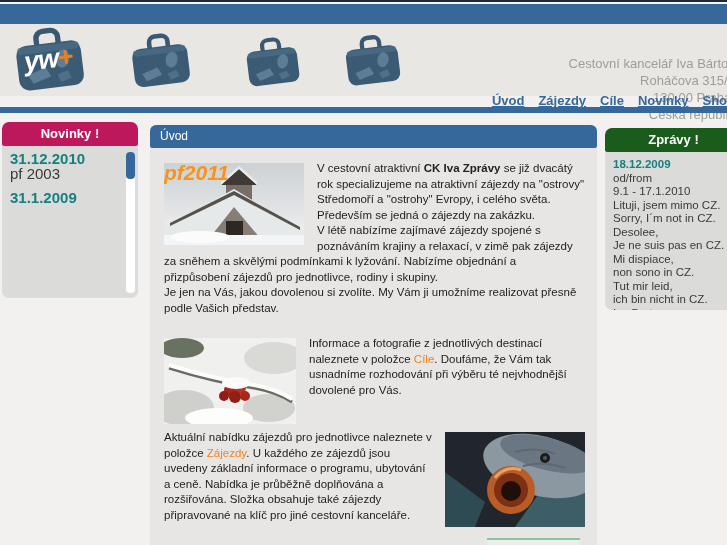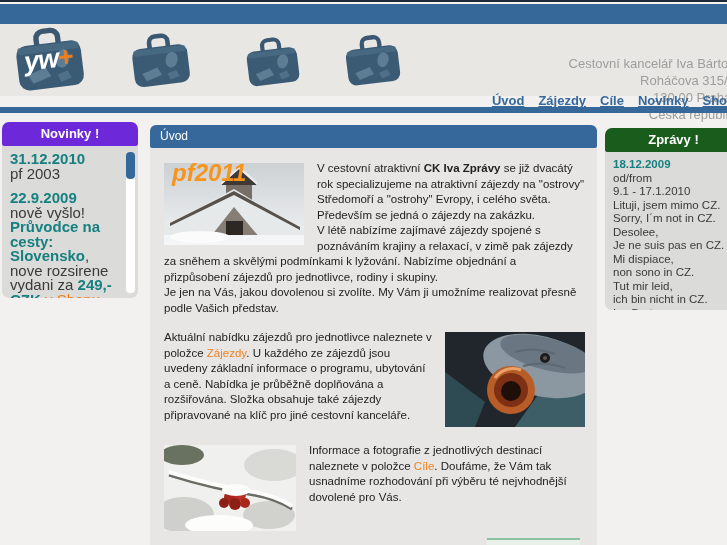--- a/index.html
+++ b/index.html
@@ -28,21 +28,21 @@
   
   .nav{position:absolute;right:-8px;top:91px;white-space:nowrap;z-index:3}
   .nav-link{color:#36689c;font-weight:bold;font-size:13px;text-decoration:underline;margin-left:14px;cursor:pointer}
   .rule{position:absolute;left:0;top:107px;width:727px;height:6px;background:#36689a;z-index:2}
   
   .boxhead{
     height:24px;line-height:24px;text-align:center;color:#fff;font-weight:bold;font-size:13px;
     border-radius:7px 7px 2px 2px;
   }
   .novinky{position:absolute;left:2px;top:122px;width:136px}
-  .novinky .boxhead{background:#6d28d9}
+  .novinky .boxhead{background:#be185d}
   .novinky-body{
     position:relative;background:#dbdbd9;border-radius:0 0 7px 7px;height:152px;overflow:hidden;
     padding:6px 20px 0 8px;box-sizing:border-box;font-size:15px;line-height:14.5px;color:#3a3a3a;
   }
   .news-item{margin-bottom:10px}
   .news-date{color:#168080;font-weight:bold}
   .scrolltrack{position:absolute;right:3px;top:4px;bottom:5px;width:9px;background:#fff;border-radius:4px}
   .scrollthumb{position:absolute;left:0;top:0;width:9px;height:27px;background:#34679a;border-radius:4px}
   
   .main{position:absolute;left:150px;top:125px;width:447px}
@@ -56,22 +56,22 @@
   }
   .parts{white-space:pre-line}
   .t-bold{font-weight:bold}
   .t-teal{color:#168080;font-weight:bold}
   .t-orange{color:#ef7d1e}
   .t-link{color:#f08222;cursor:pointer}
   .img-frame{position:relative;overflow:hidden}
   .float-l{float:left;margin:2px 13px 6px 0}
   .float-r{float:right;margin:2px 0 6px 13px}
   .pf-label{
-    position:absolute;left:8px;top:2px;color:#f7941d;font-weight:bold;font-style:italic;
-    font-size:24px;letter-spacing:0;
+    position:absolute;left:0;top:2px;color:#f7941d;font-weight:bold;font-style:italic;
+    font-size:21px;letter-spacing:0;
   }
   .para{margin:0 0 14px 0}
   .para.clear{clear:both;padding-top:6px}
   
   .zpravy{position:absolute;left:605px;top:128px;width:137px}
   .zpravy .boxhead{background:#1a5c1b}
   .zpravy-body{
     background:#dbdbd9;border-radius:0 0 7px 7px;height:158px;overflow:hidden;
     padding:6px 8px 0 8px;box-sizing:border-box;font-size:11.5px;line-height:13.5px;color:#3a3a3a;
   }
@@ -142,24 +142,20 @@
 <div class="rule"></div>
 
 <div class="novinky">
   <div class="boxhead">Novinky !</div>
   <div class="novinky-body">
       <div class="news-item">
         <div class="news-date">31.12.2010</div>
         <div><span>pf 2003</span></div>
       </div>
       <div class="news-item">
-        <div class="news-date">22.9.2009</div>
-        <div><span>nově vyšlo! </span><span class="t-teal">Průvodce na cesty: Slovensko</span><span>, nove rozsirene vydani za </span><span class="t-teal">249,-CZK</span><span> </span><span class="t-orange">v Shopu</span></div>
-      </div>
-      <div class="news-item">
         <div class="news-date">31.1.2009</div>
       </div>
     </div>
   <div class="scrolltrack" style="top:30px">
     <div class="scrollthumb"></div>
   </div>
 </div>
 
 <div class="main">
   <div class="main-head">Úvod</div>
@@ -186,41 +182,20 @@
           <ellipse cx="36" cy="74" rx="30" ry="6" fill="#fbfbfc"></ellipse>
         </svg>
         <span class="pf-label">pf2011</span>
       </span>
       <span class="parts"><span>V cestovní atraktivní </span><span class="t-bold">CK Iva Zprávy</span><span> se již dvacátý rok specializujeme na atraktivní zájezdy na "ostrovy" Středomoří a "ostrohy" Evropy, i celého světa.
 Především se jedná o zájezdy na zakázku.
 V létě nabízíme zajímavé zájezdy spojené s poznáváním krajiny a relaxací, v zimě pak zájezdy za sněhem a skvělými podmínkami k lyžování. Nabízíme objednání a přizpůsobení zájezdů pro jednotlivce, rodiny i skupiny.
 Je jen na Vás, jakou dovolenou si zvolíte. My Vám ji umožníme realizovat přesně podle Vašich představ.</span></span>
     </div>
 
-    <div class="para" style="clear:left">
-      <span class="img-frame float-r" style="width:140px;height:95px">
-        <svg width="140" height="95" viewBox="0 0 140 95">
-          <rect width="140" height="95" fill="#20262b"></rect>
-          <polygon points="0,40 40,70 30,95 0,95" fill="#2e4a52"></polygon>
-          <polygon points="95,60 140,45 140,95 70,95" fill="#3d5e66"></polygon>
-          <ellipse cx="95" cy="34" rx="58" ry="30" fill="#8b97a1" transform="rotate(14 95 34)"></ellipse>
-          <ellipse cx="102" cy="22" rx="48" ry="16" fill="#6a7681" transform="rotate(14 102 22)"></ellipse>
-          <path d="M70,20 q18,-6 40,2" stroke="#5d6872" stroke-width="2" fill="none"></path>
-          <path d="M78,34 q20,-6 42,2" stroke="#5d6872" stroke-width="2" fill="none"></path>
-          <circle cx="100" cy="26" r="5" fill="#1c1c1c"></circle>
-          <circle cx="100" cy="26" r="2" fill="#555"></circle>
-          <circle cx="66" cy="58" r="24" fill="#b85c28"></circle>
-          <circle cx="66" cy="58" r="17" fill="#7d3014"></circle>
-          <circle cx="66" cy="59" r="10" fill="#200e08"></circle>
-          <path d="M50,46 a22,22 0 0 1 26,-8" stroke="#e8a26a" stroke-width="3" fill="none"></path>
-        </svg>
-      </span>
-      <span class="parts"><span>Aktuální nabídku zájezdů pro jednotlivce naleznete v položce </span><span class="t-link">Zájezdy</span><span>. U každého ze zájezdů jsou uvedeny základní informace o programu, ubytování a ceně. Nabídka je průběžně doplňována a rozšiřována. Složka obsahuje také zájezdy připravované na klíč pro jiné cestovní kanceláře.</span></span>
-    </div>
-
     <div class="para clear">
       <span class="img-frame float-l" style="width:132px;height:86px">
         <svg width="132" height="86" viewBox="0 0 132 86">
           <rect width="132" height="86" fill="#f0f0ee"></rect>
           <ellipse cx="20" cy="70" rx="30" ry="18" fill="#c7c7c2" opacity="0.8"></ellipse>
           <ellipse cx="110" cy="20" rx="30" ry="16" fill="#cfcfca" opacity="0.7"></ellipse>
           <ellipse cx="105" cy="70" rx="26" ry="14" fill="#bdbdb8" opacity="0.6"></ellipse>
           <ellipse cx="18" cy="10" rx="22" ry="10" fill="#5a6350" opacity="0.9"></ellipse>
           <path d="M5,30 Q50,44 90,50 Q112,54 128,64" stroke="#6b6b64" stroke-width="3" fill="none"></path>
           <path d="M5,27 Q50,41 90,47 Q112,51 128,61" stroke="#fcfcfb" stroke-width="4" fill="none"></path>
@@ -229,20 +204,41 @@
           <circle cx="71" cy="59" r="6" fill="#8e1f16"></circle>
           <circle cx="81" cy="58" r="5" fill="#a9261b"></circle>
           <circle cx="60" cy="58" r="5" fill="#8e1f16"></circle>
           <ellipse cx="72" cy="45" rx="14" ry="6" fill="#fbfbfa"></ellipse>
           <ellipse cx="55" cy="80" rx="34" ry="10" fill="#fdfdfc"></ellipse>
         </svg>
       </span>
       <span class="parts"><span>Informace a fotografie z jednotlivých destinací naleznete v položce </span><span class="t-link">Cíle</span><span>. Doufáme, že Vám tak usnadníme rozhodování při výběru té nejvhodnější dovolené pro Vás.</span></span>
     </div>
 
+    <div class="para" style="clear:left">
+      <span class="img-frame float-r" style="width:140px;height:95px">
+        <svg width="140" height="95" viewBox="0 0 140 95">
+          <rect width="140" height="95" fill="#20262b"></rect>
+          <polygon points="0,40 40,70 30,95 0,95" fill="#2e4a52"></polygon>
+          <polygon points="95,60 140,45 140,95 70,95" fill="#3d5e66"></polygon>
+          <ellipse cx="95" cy="34" rx="58" ry="30" fill="#8b97a1" transform="rotate(14 95 34)"></ellipse>
+          <ellipse cx="102" cy="22" rx="48" ry="16" fill="#6a7681" transform="rotate(14 102 22)"></ellipse>
+          <path d="M70,20 q18,-6 40,2" stroke="#5d6872" stroke-width="2" fill="none"></path>
+          <path d="M78,34 q20,-6 42,2" stroke="#5d6872" stroke-width="2" fill="none"></path>
+          <circle cx="100" cy="26" r="5" fill="#1c1c1c"></circle>
+          <circle cx="100" cy="26" r="2" fill="#555"></circle>
+          <circle cx="66" cy="58" r="24" fill="#b85c28"></circle>
+          <circle cx="66" cy="58" r="17" fill="#7d3014"></circle>
+          <circle cx="66" cy="59" r="10" fill="#200e08"></circle>
+          <path d="M50,46 a22,22 0 0 1 26,-8" stroke="#e8a26a" stroke-width="3" fill="none"></path>
+        </svg>
+      </span>
+      <span class="parts"><span>Aktuální nabídku zájezdů pro jednotlivce naleznete v položce </span><span class="t-link">Zájezdy</span><span>. U každého ze zájezdů jsou uvedeny základní informace o programu, ubytování a ceně. Nabídka je průběžně doplňována a rozšiřována. Složka obsahuje také zájezdy připravované na klíč pro jiné cestovní kanceláře.</span></span>
+    </div>
+
   </div>
 </div>
 
 <div class="zpravy">
   <div class="boxhead">Zprávy !</div>
   <div class="zpravy-body">
     <div class="zpravy-date">18.12.2009</div>
     <div>
         <div>od/from</div>
         <div>9.1 - 17.1.2010</div>

